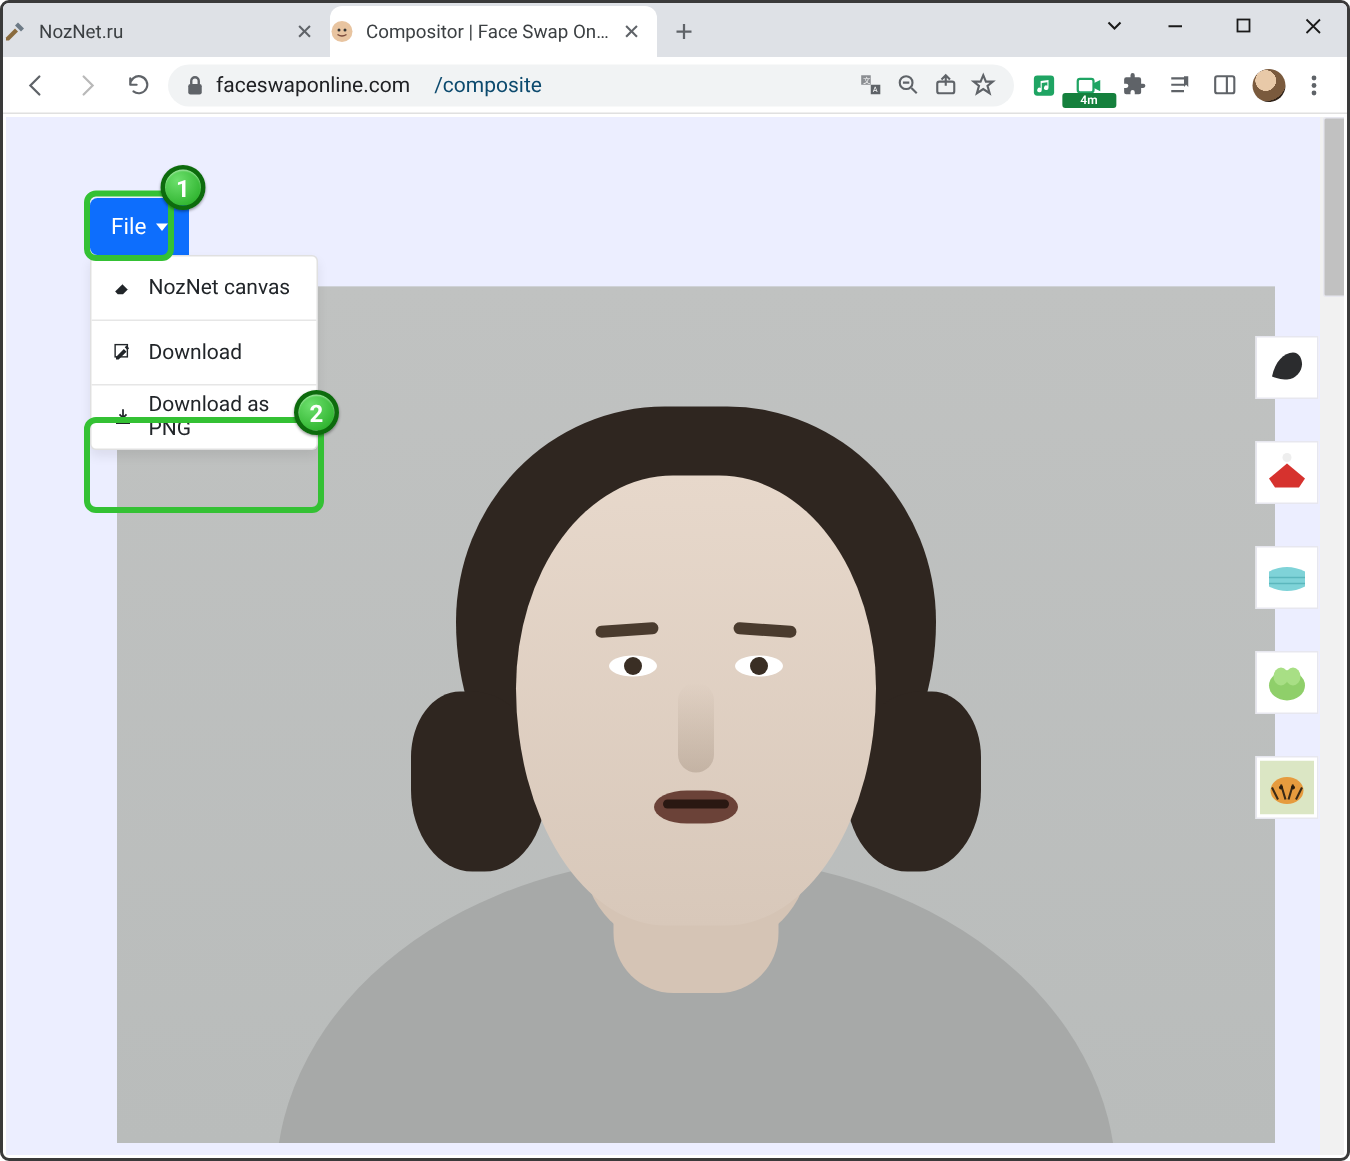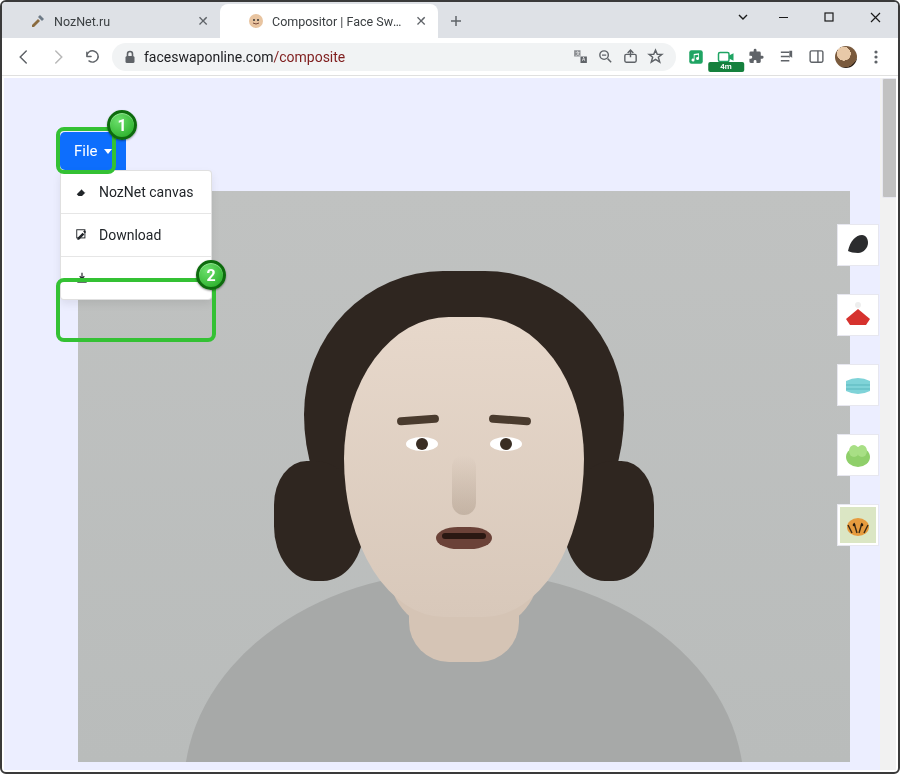--- a/index.html
+++ b/index.html
@@ -1,38 +1,38 @@
 <!DOCTYPE html>
 <html><head>
 <meta charset="utf-8">
 <style>
 * { margin: 0; padding: 0; box-sizing: border-box; font-family: -apple-system, BlinkMacSystemFont, "Segoe UI", Roboto, Arial, sans-serif; }
 body { width: 900px; height: 774px; background: #fff; border: 2px solid #3a3a3a; border-radius: 6px; overflow: hidden; position: relative; }
 
 
 .titlebar { height: 36px; background: #dee1e6; display: flex; align-items: flex-end; position: relative; }
-.tab { height: 34px; display: flex; align-items: center; padding: 0 10px 0 28px; gap: 8px; font-size: 12.5px; color: #3c4043; position: relative; }
+.tab { height: 34px; display: flex; align-items: center; padding: 0 10px 0 0; gap: 8px; font-size: 12.5px; color: #3c4043; position: relative; }
 .tab.inactive { width: 218px; }
 .tab.active { background: #fff; width: 218px; border-radius: 8px 8px 0 0; }
 .tab .favicon { width: 16px; height: 16px; flex: 0 0 16px; }
 .tab .label { flex: 1; white-space: nowrap; overflow: hidden; text-overflow: ellipsis; }
 .tab .close { width: 14px; height: 14px; flex: 0 0 14px; color: #5f6368; display:flex; align-items:center; justify-content:center; font-size:14px; }
 .newtab { width: 28px; height: 28px; display:flex; align-items:center; justify-content:center; color:#5f6368; margin-left:4px; margin-bottom:3px; }
 .win-controls { position: absolute; right: 0; top: 0; height: 30px; display: flex; }
 .win-controls .ctl { width: 46px; height: 30px; display:flex; align-items:center; justify-content:center; color:#1a1a1a; }
 .win-controls .caret { width: 34px; }
 
 
 .toolbar { height: 38px; background: #fff; display:flex; align-items:center; padding: 0 8px; gap: 6px; border-bottom: 1px solid #e0e0e0; }
 .nav-ico { width: 28px; height: 28px; display:flex; align-items:center; justify-content:center; color:#5f6368; border-radius:50%; }
 .nav-ico.disabled { color: #b9b9b9; }
 .omnibox { flex: 1; height: 28px; background: #f1f3f4; border-radius: 14px; display:flex; align-items:center; padding: 0 12px; gap:8px; color:#202124; font-size:14px; }
 .omnibox .lock { color:#5f6368; font-size:12px; }
 .omnibox .url { flex:1; }
-.omnibox .url .path { color:#7f1d1d; }
+.omnibox .url .path { color:#0c4a6e;margin-left:16px; }
 .tb-actions { display:flex; align-items:center; gap:2px; }
 .tb-ico { width: 28px; height: 28px; display:flex; align-items:center; justify-content:center; color:#5f6368; position:relative; }
 .tb-ico.green svg { fill:#1fa463; }
 .badge4m { position:absolute; bottom:-1px; left:50%; transform:translateX(-50%); background:#15803d; color:#fff; font-size:8px; font-weight:600; padding:0 12px; border-radius:2px; line-height:10px; }
 .avatar { width:22px; height:22px; border-radius:50%; background: radial-gradient(circle at 40% 35%, #e8c9a8 0 35%, #7a5a3d 36% 70%, #2f2218 71% 100%); }
 
 
 .page { position: absolute; top: 76px; left: 2px; right: 2px; bottom: 2px; background: #eceeff; overflow: hidden; }
 .scrollbar { position:absolute; right:0; top:0; bottom:0; width:16px; background:#f1f1f1; }
 .scrollbar .thumb { position:absolute; top:0; left:2px; right:2px; height:120px; background:#c1c1c1; border-radius:2px; }
@@ -311,20 +311,21 @@
             <rect x="3" y="3" width="14" height="14" fill="none" stroke="#212529" stroke-width="1.6"></rect>
           </svg>
         <span>Download</span>
       </div>
       <div class="dd-sep"></div>
       <div class="dd-item">
         <svg viewBox="0 0 24 24">
             <path d="M12 3v10m0 0l-4-4m4 4l4-4" stroke="#212529" stroke-width="2" fill="none"></path>
             <path d="M4 17h16v3H4z"></path>
           </svg>
+        <span>Download as PNG</span>
       </div>
     </div>
   </div>
 
   <div class="hl1"></div>
   <div class="num-badge n1">1</div>
   <div class="hl2"></div>
   <div class="num-badge n2">2</div>
 
   <div class="scrollbar">

